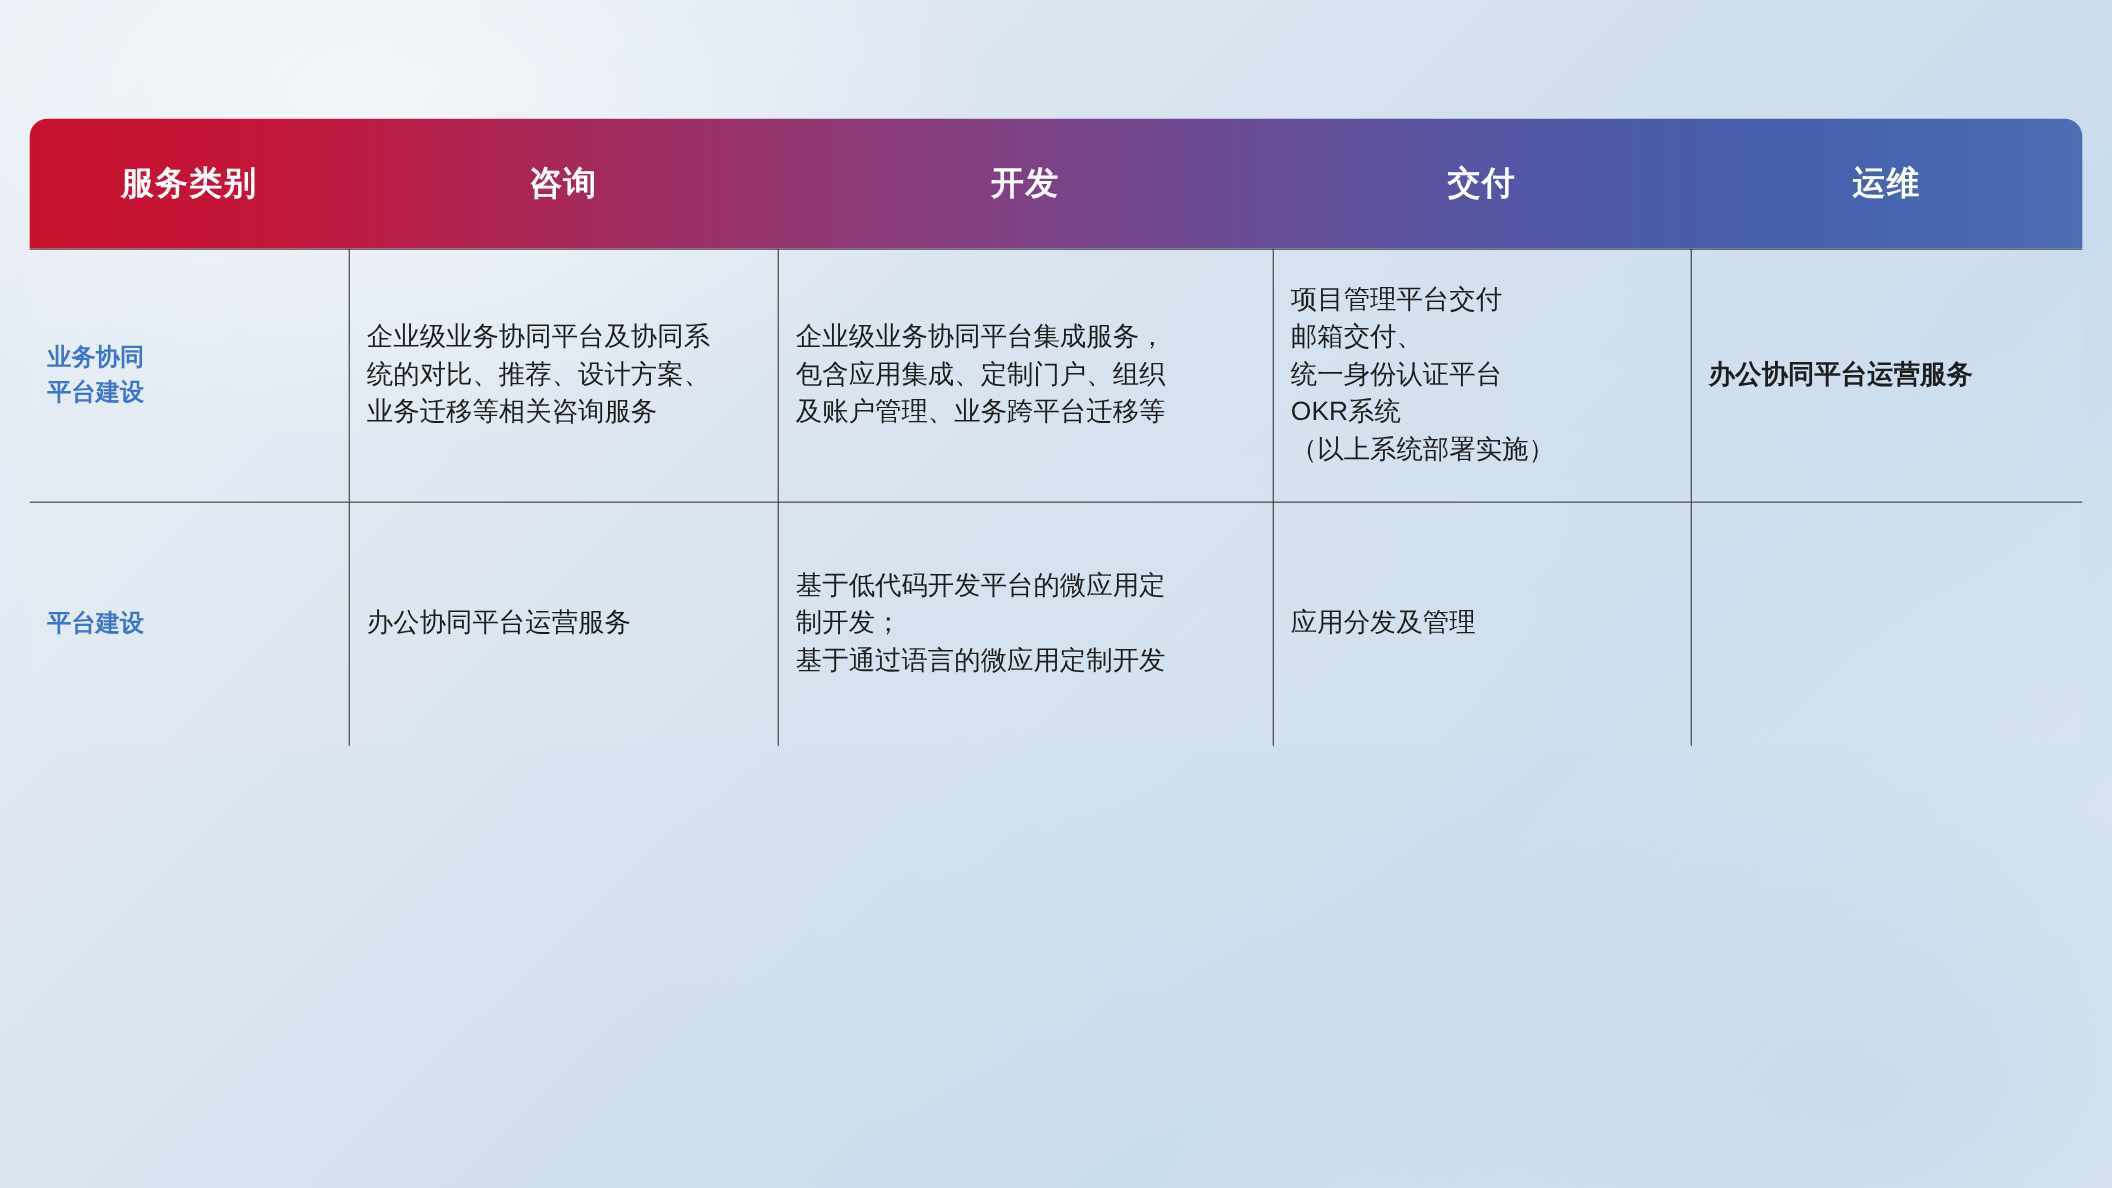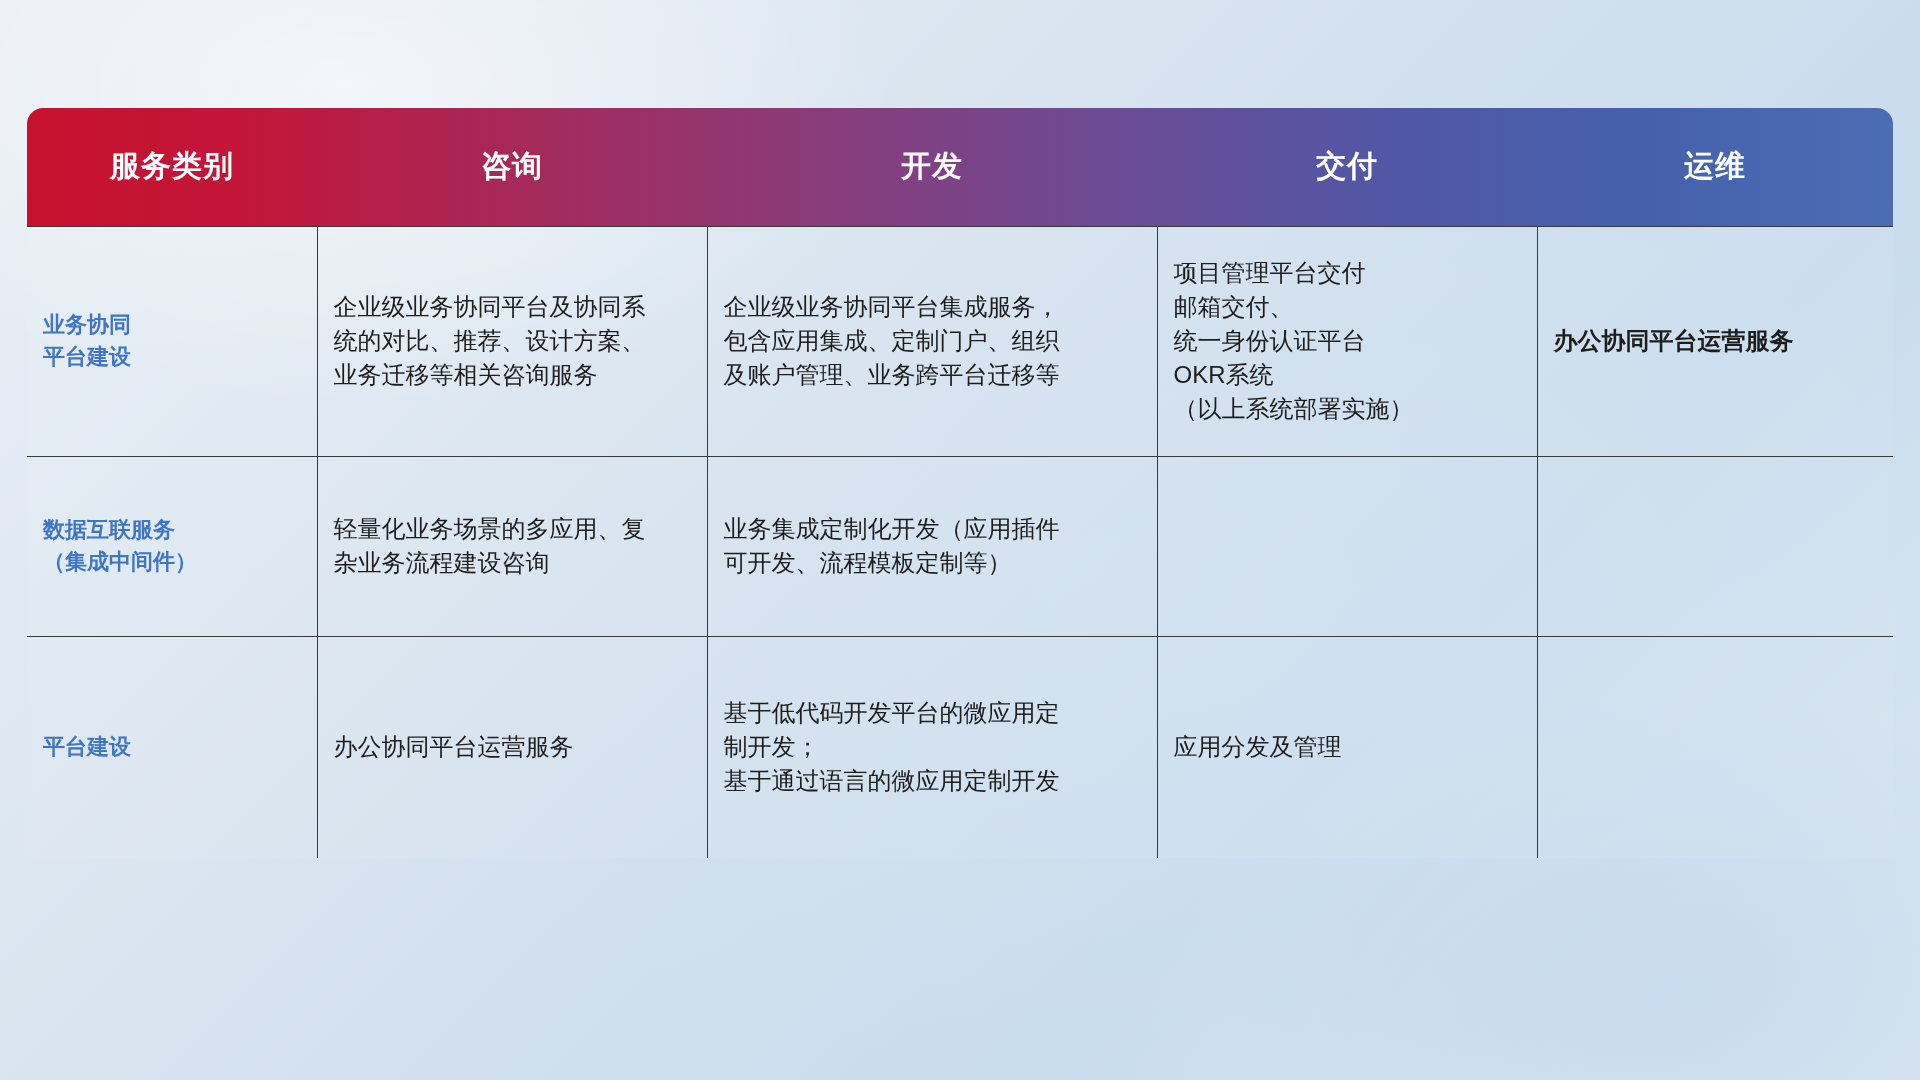--- a/index.html
+++ b/index.html
@@ -143,30 +143,20 @@
         <td>企业级业务协同平台集成服务，
 包含应用集成、定制门户、组织
 及账户管理、业务跨平台迁移等</td>
         <td>项目管理平台交付
 邮箱交付、
 统一身份认证平台
 OKR系统
 （以上系统部署实施）</td>
         <td>办公协同平台运营服务</td>
       </tr>
-      <tr class="row-h-2">
-        <td>数据互联服务
-（集成中间件）</td>
-        <td>轻量化业务场景的多应用、复
-杂业务流程建设咨询</td>
-        <td>业务集成定制化开发（应用插件
-可开发、流程模板定制等）</td>
-        <td class="cell-empty"></td>
-        <td class="cell-empty"></td>
-      </tr>
       <tr class="row-h-3">
         <td>平台建设</td>
         <td>办公协同平台运营服务</td>
         <td>基于低代码开发平台的微应用定
 制开发；
 基于通过语言的微应用定制开发</td>
         <td>应用分发及管理</td>
         <td class="cell-empty"></td>
       </tr>
     </tbody>

